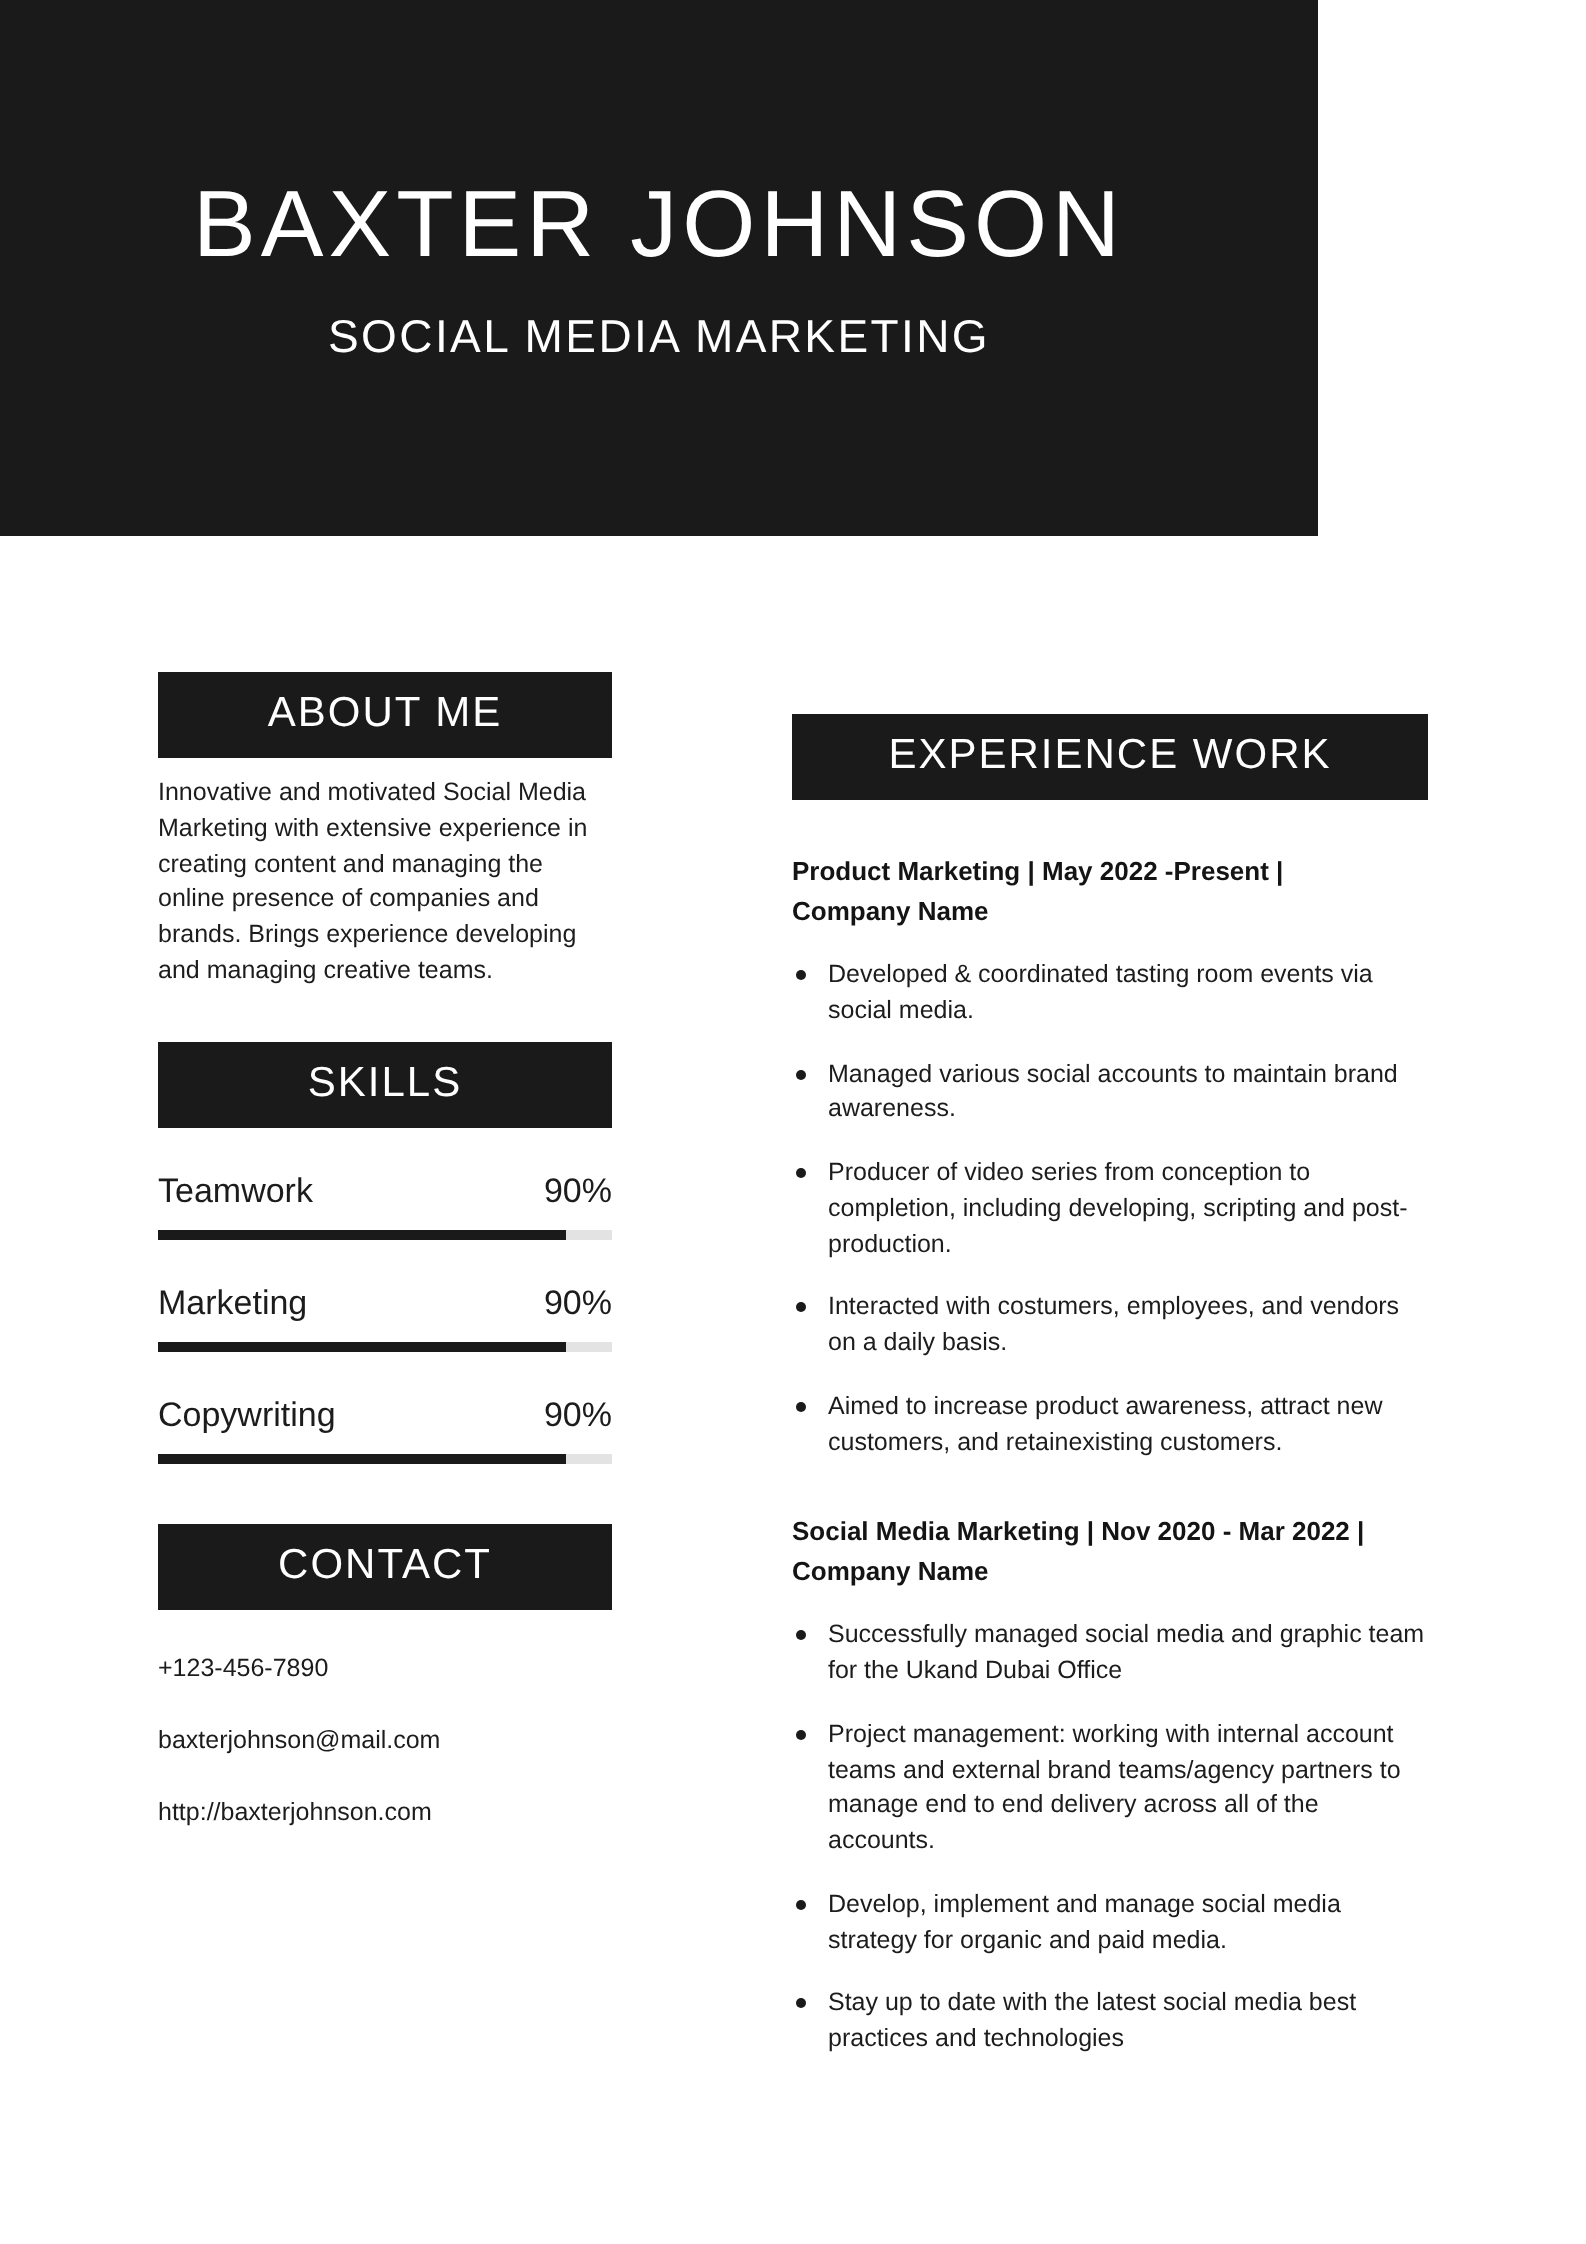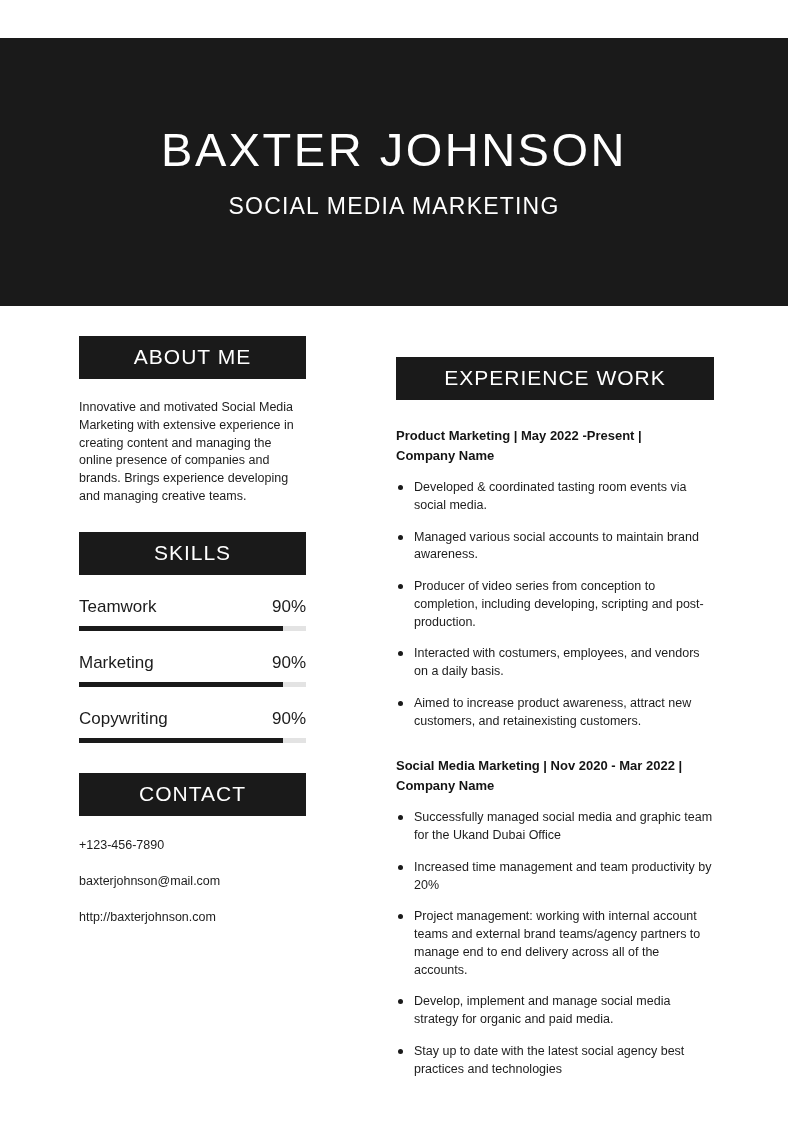--- a/index.html
+++ b/index.html
@@ -20,28 +20,27 @@
     width: 793px;
     height: 1122px;
     background: #ffffff;
   }
 
   
   .header {
     position: absolute;
     left: 0;
     top: 0;
-    width: 788px;
+    width: 659px;
     height: 268px;
     background: #1a1a1a;
     display: flex;
     flex-direction: column;
     align-items: center;
     justify-content: center;
-    margin-top: 38px;
   }
   .header-name {
     color: #ffffff;
     font-size: 47px;
     letter-spacing: 2.5px;
     font-weight: 400;
     line-height: 1.1;
     white-space: nowrap;
   }
   .header-role {
@@ -75,21 +74,21 @@
     font-size: 21px;
     letter-spacing: 1px;
     padding: 9px 0 10px;
     box-sizing: border-box;
   }
   .section-bar.left { width: 227px; }
   .section-bar.right { width: 318px; font-size: 21px; }
 
   
   .about-text {
-    margin-top: 20px;
+    margin-top: 9px;
     font-size: 12.5px;
     line-height: 1.42;
     color: #1c1c1c;
   }
 
   
   .skills { margin-top: 26px; }
   .skill {
     margin-top: 22px;
   }
@@ -228,21 +227,20 @@
         <li>Producer of video series from conception to completion, including developing, scripting and post-production.</li>
         <li>Interacted with costumers, employees, and vendors on a daily basis.</li>
         <li>Aimed to increase product awareness, attract new customers, and retainexisting customers.</li>
       </ul>
     </div>
 
     <div class="job">
       <div class="job-title">Social Media Marketing | Nov 2020 - Mar 2022 | Company Name</div>
       <ul class="bullets">
         <li>Successfully managed social media and graphic team for the Ukand Dubai Office</li>
-        <li>Increased time management and team productivity by 20%</li>
         <li>Project management: working with internal account teams and external brand teams/agency partners to manage end to end delivery across all of the accounts.</li>
         <li>Develop, implement and manage social media strategy for organic and paid media.</li>
-        <li>Stay up to date with the latest social agency best practices and technologies</li>
+        <li>Stay up to date with the latest social media best practices and technologies</li>
       </ul>
     </div>
   </div>
 
 </div>
 
 </body></html>

